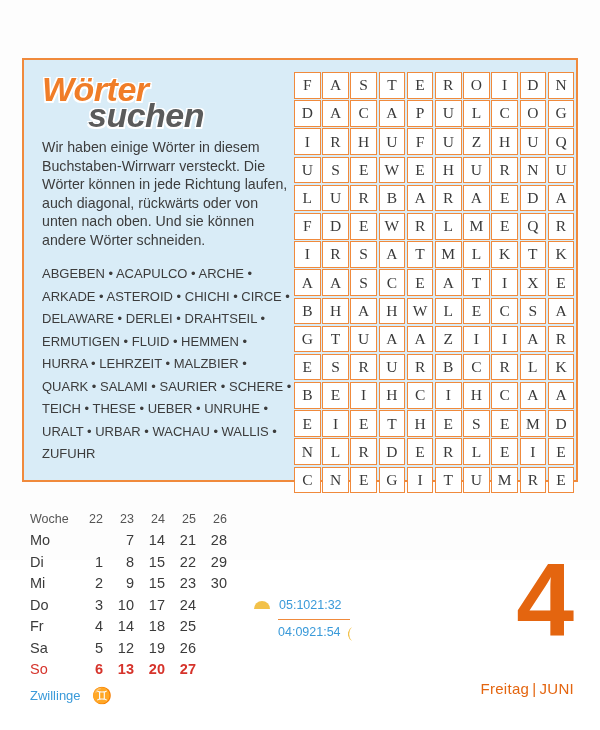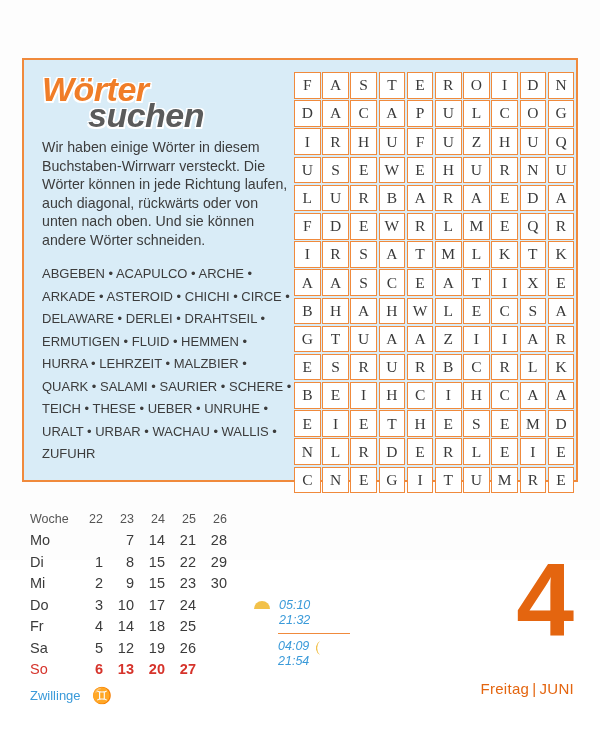--- a/index.html
+++ b/index.html
@@ -142,21 +142,21 @@
   #suntimes {
     position: absolute;
     left: 252px; top: 598px;
     width: 110px;
     font-size: 12.5px;
     color: #3a9ad9;
     line-height: 15px;
   }
   .st-row { display: flex; align-items: flex-start; gap: 7px; }
   .st-row.moonrow { justify-content: flex-start; }
-  .st-times { display: flex; flex-direction: column; font-style: italic; }
+  .st-times { display: flex; flex-direction: row; }
   .st-divider {
     height: 1px;
     background: #f08a3c;
     margin: 5px 0 5px 0;
     width: 72px;
     margin-left: 26px;
   }
   .moon-ico { width: 20px; height: 16px; position: relative; }
 
   

